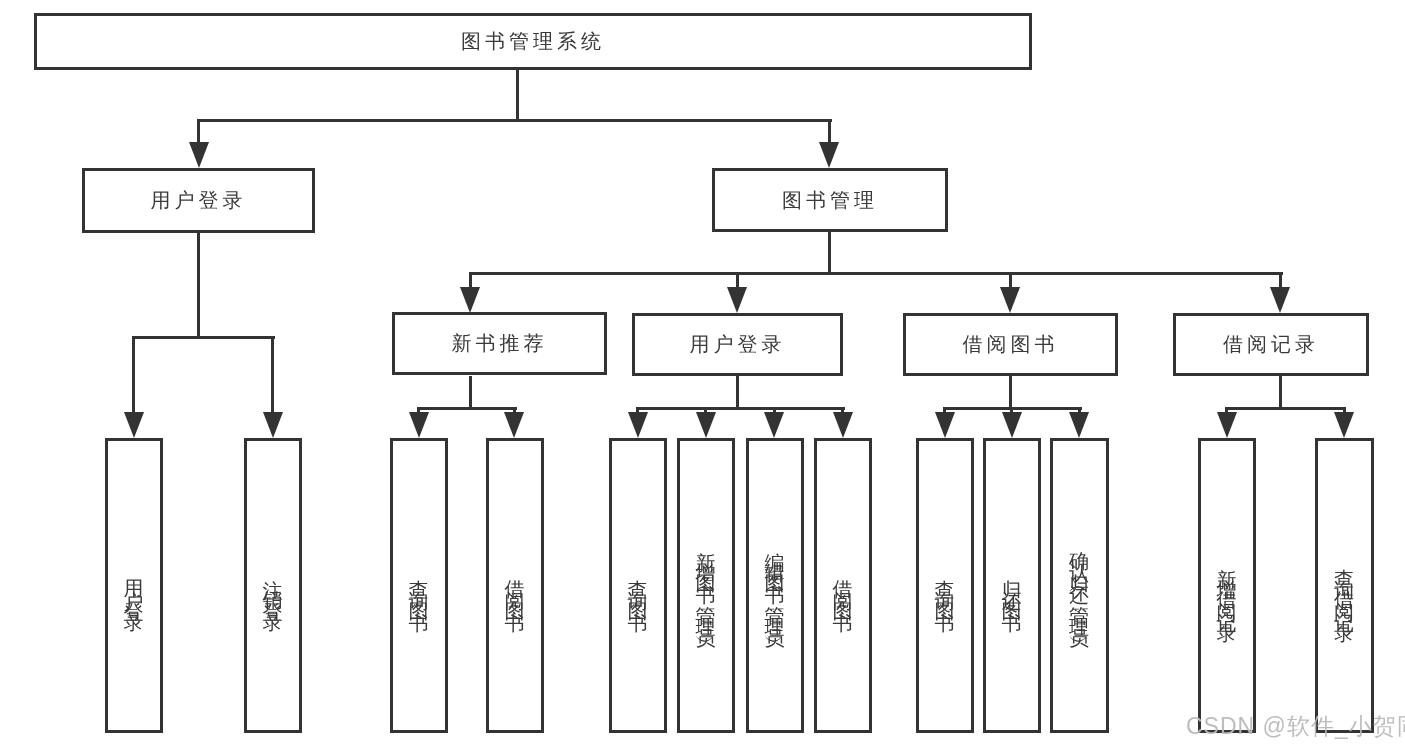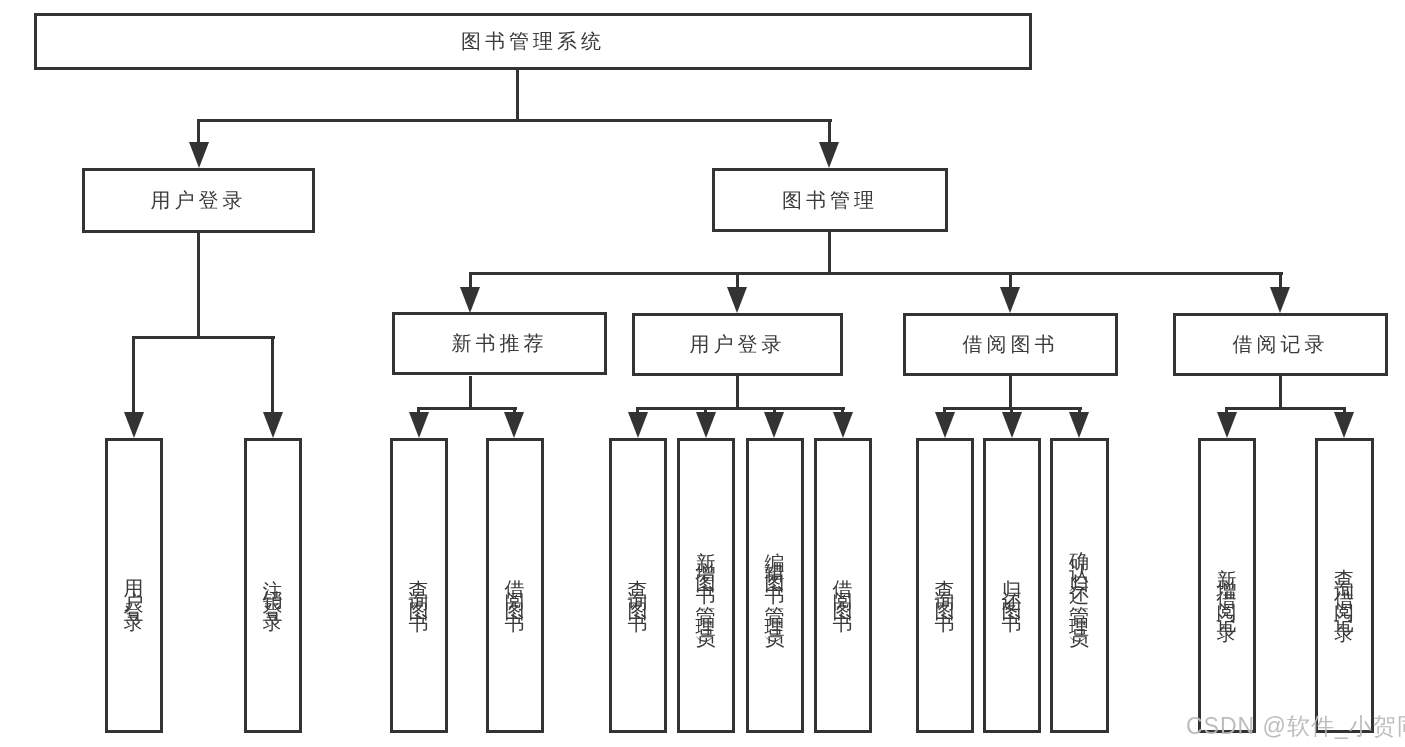--- a/index.html
+++ b/index.html
@@ -71,21 +71,21 @@
 
   <div class="box" style="left:363px;top:312px;width:215px;height:63px;margin-left:29px;">
     <span class="h-label">新书推荐</span>
   </div>
   <div class="box" style="left:632px;top:313px;width:211px;height:63px;">
     <span class="h-label">用户登录</span>
   </div>
   <div class="box" style="left:903px;top:313px;width:215px;height:63px;">
     <span class="h-label">借阅图书</span>
   </div>
-  <div class="box" style="left:1173px;top:313px;width:215px;height:63px;">
+  <div class="box" style="left:1173px;top:313px;width:196px;height:63px;">
     <span class="h-label">借阅记录</span>
   </div>
 
   <div class="line" style="left:469px;top:376px;width:3px;height:34px;"></div>
   <div class="line" style="left:417px;top:407px;width:100px;height:3px;"></div>
   <div class="line" style="left:417px;top:407px;width:3px;height:10px;"></div>
   <div class="arrow" style="left:409px;top:412px;"></div>
   <div class="line" style="left:513px;top:407px;width:3px;height:10px;"></div>
   <div class="arrow" style="left:504px;top:412px;"></div>
 

